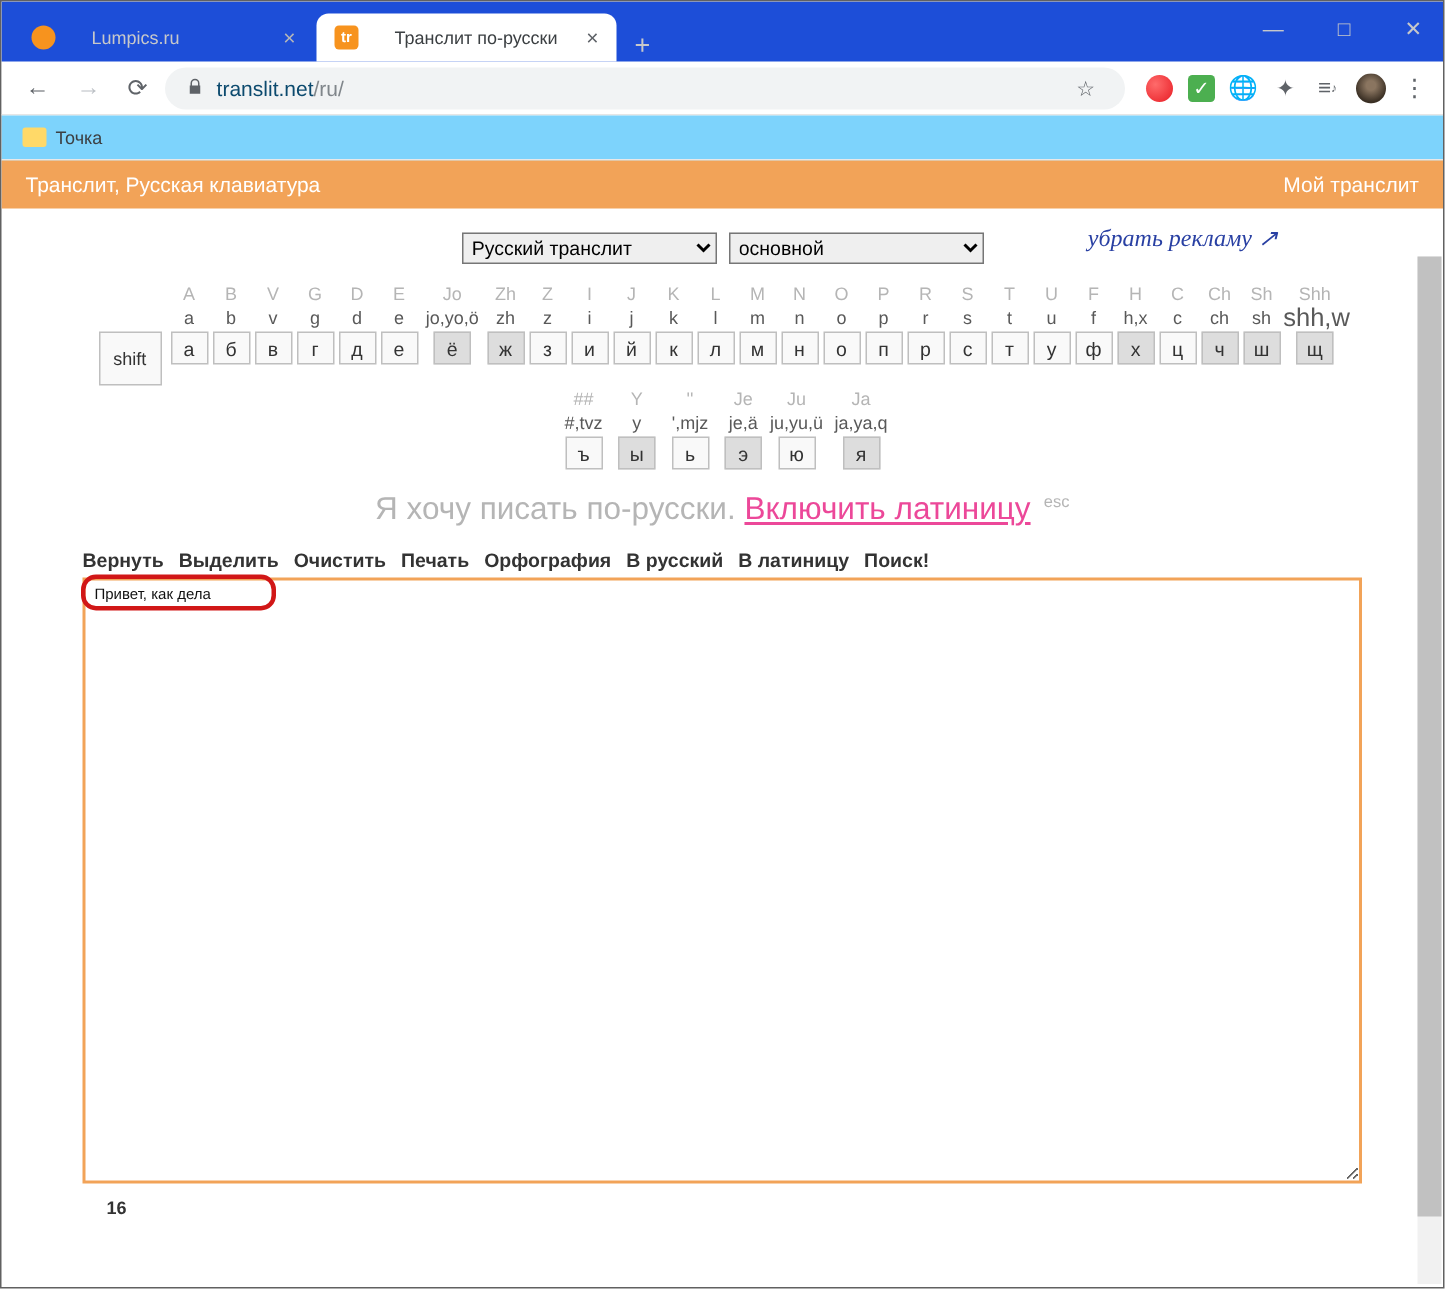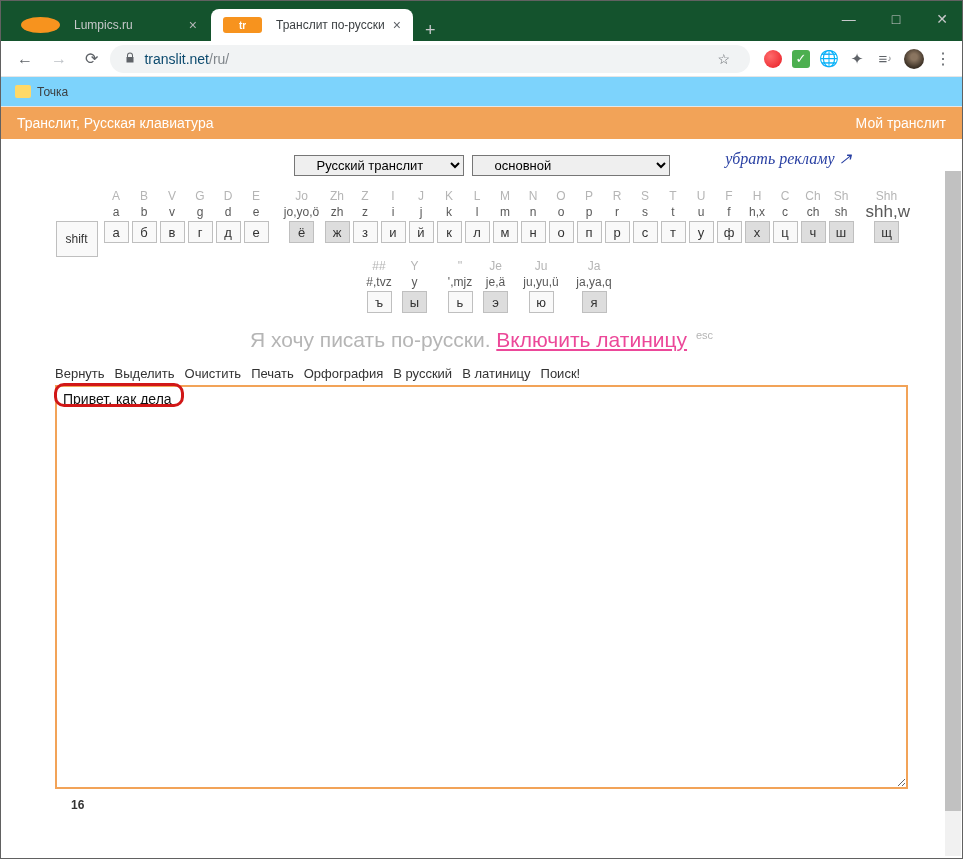--- a/index.html
+++ b/index.html
@@ -1,23 +1,23 @@
 <!DOCTYPE html>
 <html><head>
 <meta charset="utf-8">
 <style>
   * { box-sizing: border-box; margin: 0; padding: 0; }
   body { font-family: Arial, sans-serif; font-size: 13px; background: #fff; width: 963px; height: 859px; position: relative; border: 1px solid #616161; }
   
   
-  .browser-chrome { background: #14532d; height: 40px; display: flex; align-items: flex-end; padding: 0 8px 0 8px; position: relative; }
+  .browser-chrome { background: #1d4ed8; height: 40px; display: flex; align-items: flex-end; padding: 0 8px 0 8px; position: relative; }
   .tab { height: 32px; display: flex; align-items: center; padding: 0 12px; border-radius: 8px 8px 0 0; margin-right: 2px; min-width: 200px; position: relative; }
   .tab-inactive { color: #c7c8ca; }
   .tab-active { background: #fff; color: #3c4043; }
-  .tab-favicon { width: 39px; height: 16px; border-radius: 50%; margin-right: 14px; flex-shrink: 0; }
+  .tab-favicon { width: 16px; height: 16px; border-radius: 50%; margin-right: 24px; flex-shrink: 0; }
   .tab-favicon.orange { background: #f7931e; }
   .tab-favicon.translit { background: #f7931e; border-radius: 3px; display:flex; align-items:center; justify-content:center; color:#fff; font-size:10px; font-weight:bold; }
   .tab-title { flex: 1; white-space: nowrap; overflow: hidden; font-size: 12px; }
   .tab-close { color: #5f6368; font-size: 14px; margin-left: 8px; cursor: pointer; }
   .tab-inactive .tab-close { color: #b5b6b8; }
   .new-tab { color: #c7c8ca; font-size: 18px; padding: 0 10px; cursor: pointer; }
   .window-controls { position: absolute; right: 4px; top: 6px; display: flex; gap: 16px; }
   .window-controls span { color: #c7c8ca; font-size: 14px; cursor: pointer; padding: 4px 10px; }
 
   .address-row { height: 36px; background: #fff; display: flex; align-items: center; padding: 0 10px; gap: 6px; border-bottom: 1px solid #e6e6e6; }
@@ -40,46 +40,46 @@
 
   .bookmarks-row { height: 30px; background: #7dd3fc; display: flex; align-items: center; padding: 0 14px; border-bottom: 1px solid #e8e8e8; }
   .bookmark-item { display: flex; align-items: center; gap: 6px; font-size: 12px; color: #3c4043; cursor: pointer; }
   .folder-icon { width: 16px; height: 13px; background: #ffd968; border-radius: 2px; position: relative; }
 
   
   .site-header { background: #f2a358; color: #fff; height: 32px; display: flex; align-items: center; justify-content: space-between; padding: 0 16px; font-size: 14px; }
   .site-header a { color: #fff; text-decoration: none; }
 
   .controls-row { display: flex; justify-content: center; align-items: center; gap: 8px; padding: 16px 0 8px; position: relative; }
-  .controls-row select { font-size: 13px; padding: 1px 18px; border: 1px solid #767676; background: #efefef; }
+  .controls-row select { font-size: 13px; padding: 1px 2px; border: 1px solid #767676; background: #efefef; }
   .sel1 { width: 170px; }
-  .sel2 { width: 198px; }
+  .sel2 { width: 170px; }
   .remove-ads { position: absolute; right: 110px; top: 10px; color: #2940a3; font-family: 'Brush Script MT', cursive; font-size: 16px; font-style: italic; }
 
   .keyboard { display: flex; flex-direction: column; align-items: center; padding: 4px 0 6px; }
   .kb-row { display: flex; gap: 1px; margin-bottom: 1px; }
   .kb-col { display: flex; flex-direction: column; align-items: center; width: 27px; }
   .kb-top { color: #b5b5b5; font-size: 12px; height: 16px; line-height: 16px; text-align: center; white-space: nowrap; }
   .kb-mid { color: #595959; font-size: 12px; height: 16px; line-height: 16px; text-align: center; white-space: nowrap; }
   .kb-key { width: 25px; height: 22px; border: 1px solid #bfbfbf; background: #f9f9f9; display: flex; align-items: center; justify-content: center; font-size: 13px; color: #333; cursor: pointer; margin-top: 1px; }
   .kb-key.highlighted { background: #ddd; }
-  .kb-col.wide { width: 42px; margin-left: 10px; }
+  .kb-col.wide { width: 42px; }
   .kb-col.wide .kb-top, .kb-col.wide .kb-mid { width: 42px; }
   .kb-col.shhw .kb-mid { font-size: 17px; }
   .shift-key { width: 42px; height: 36px; border: 1px solid #bfbfbf; background: #f9f9f9; display: flex; align-items: center; justify-content: center; font-size: 12px; color: #333; cursor: pointer; margin-top: 33px; margin-right: 4px; }
 
   .tagline { text-align: center; color: #b5b5b5; font-size: 21px; padding: 8px 0 12px; }
   .tagline .link-like { color: #ec4899; text-decoration: underline; cursor: pointer; }
   .tagline .esc { font-size: 11px; vertical-align: super; color: #b5b5b5; margin-left: 3px; }
 
-  .action-row { display: flex; gap: 10px; padding: 2px 0 4px 54px; font-size: 13px; color: #333; }
+  .action-row { display: flex; gap: 10px; padding: 2px 0 4px 54px; font-size: 13px; color: #333; font-weight: bold; }
   .action-row span { cursor: pointer; }
 
   .editor-wrap { padding: 0 54px 4px 54px; }
-  .editor { width: 100%; height: 404px; border: 2px solid #f2a358; resize: both; padding: 4px 6px; font-size: 14px; font-family: Arial, sans-serif; color: #111; position: relative; }
+  .editor { width: 100%; height: 404px; border: 2px solid #f2a358; resize: both; padding: 4px 6px; font-size: 10px; font-family: Arial, sans-serif; color: #111; position: relative; }
   .highlight-box { position: absolute; border: 3px solid #d11717; border-radius: 10px; pointer-events: none; }
   .counter { font-size: 12px; color: #333; padding: 2px 0 0 70px; font-weight: bold; }
   .scrollbar-stub { position: absolute; right: 1px; top: 170px; bottom: 2px; width: 16px; background: #f1f1f1; }
   .scrollbar-thumb { position: absolute; right: 1px; top: 170px; width: 16px; height: 640px; background: #c1c1c1; }
 </style>
 </head>
 <body>
 
 <div class="browser-chrome">
   <div class="tab tab-inactive">

